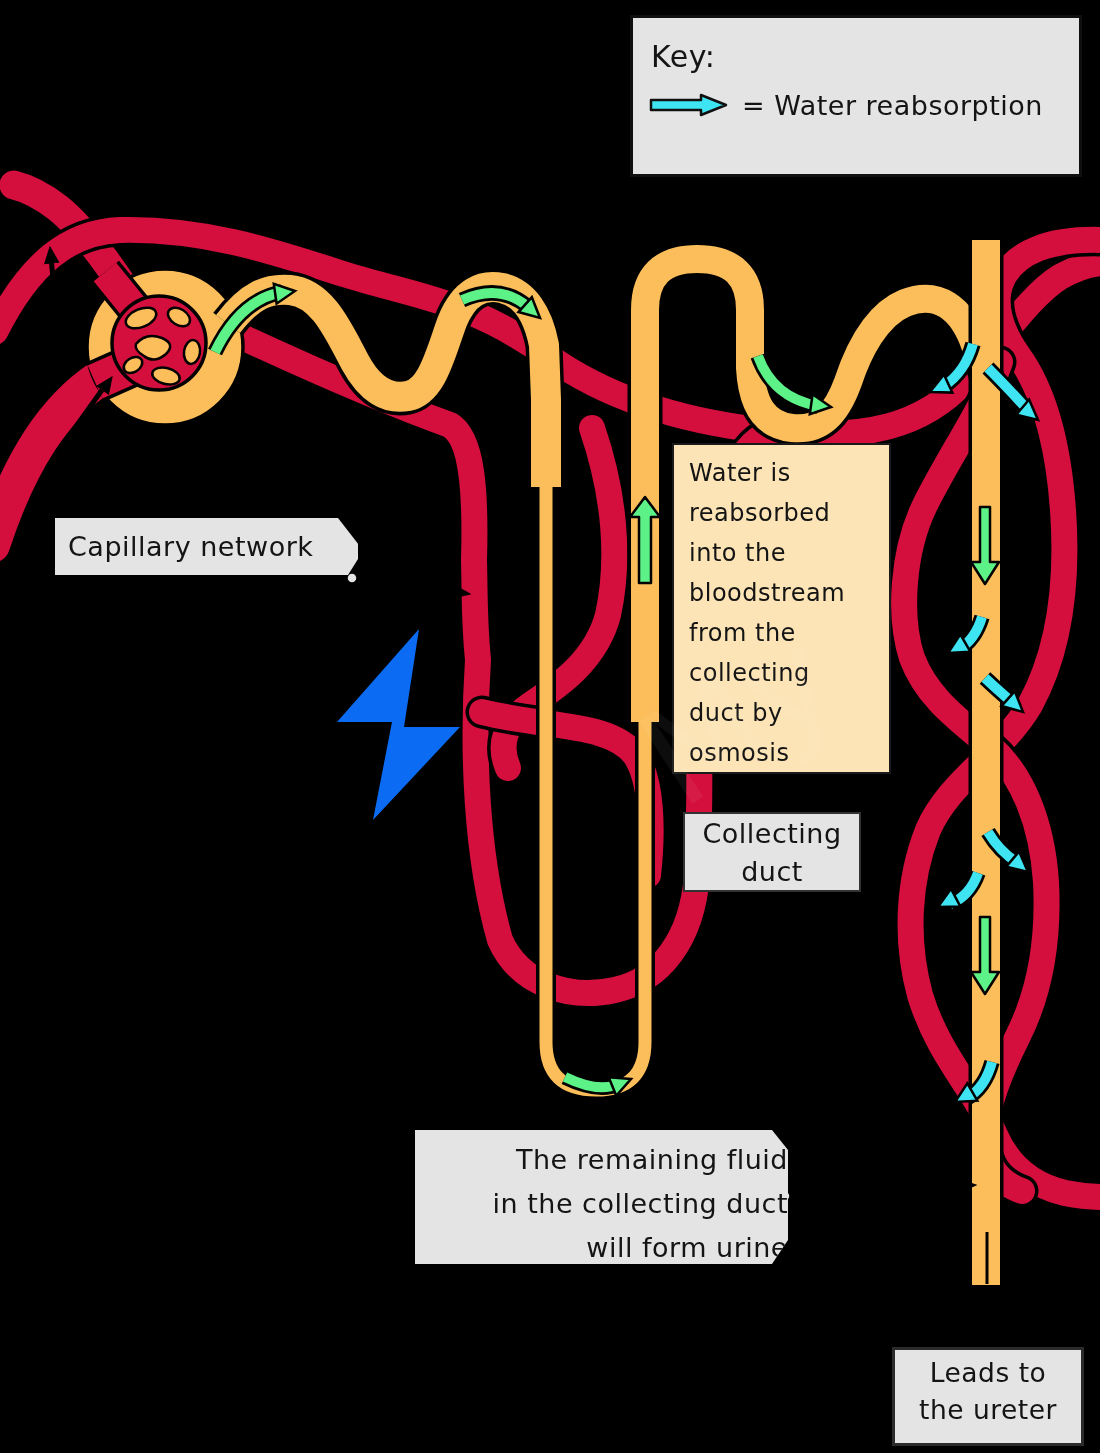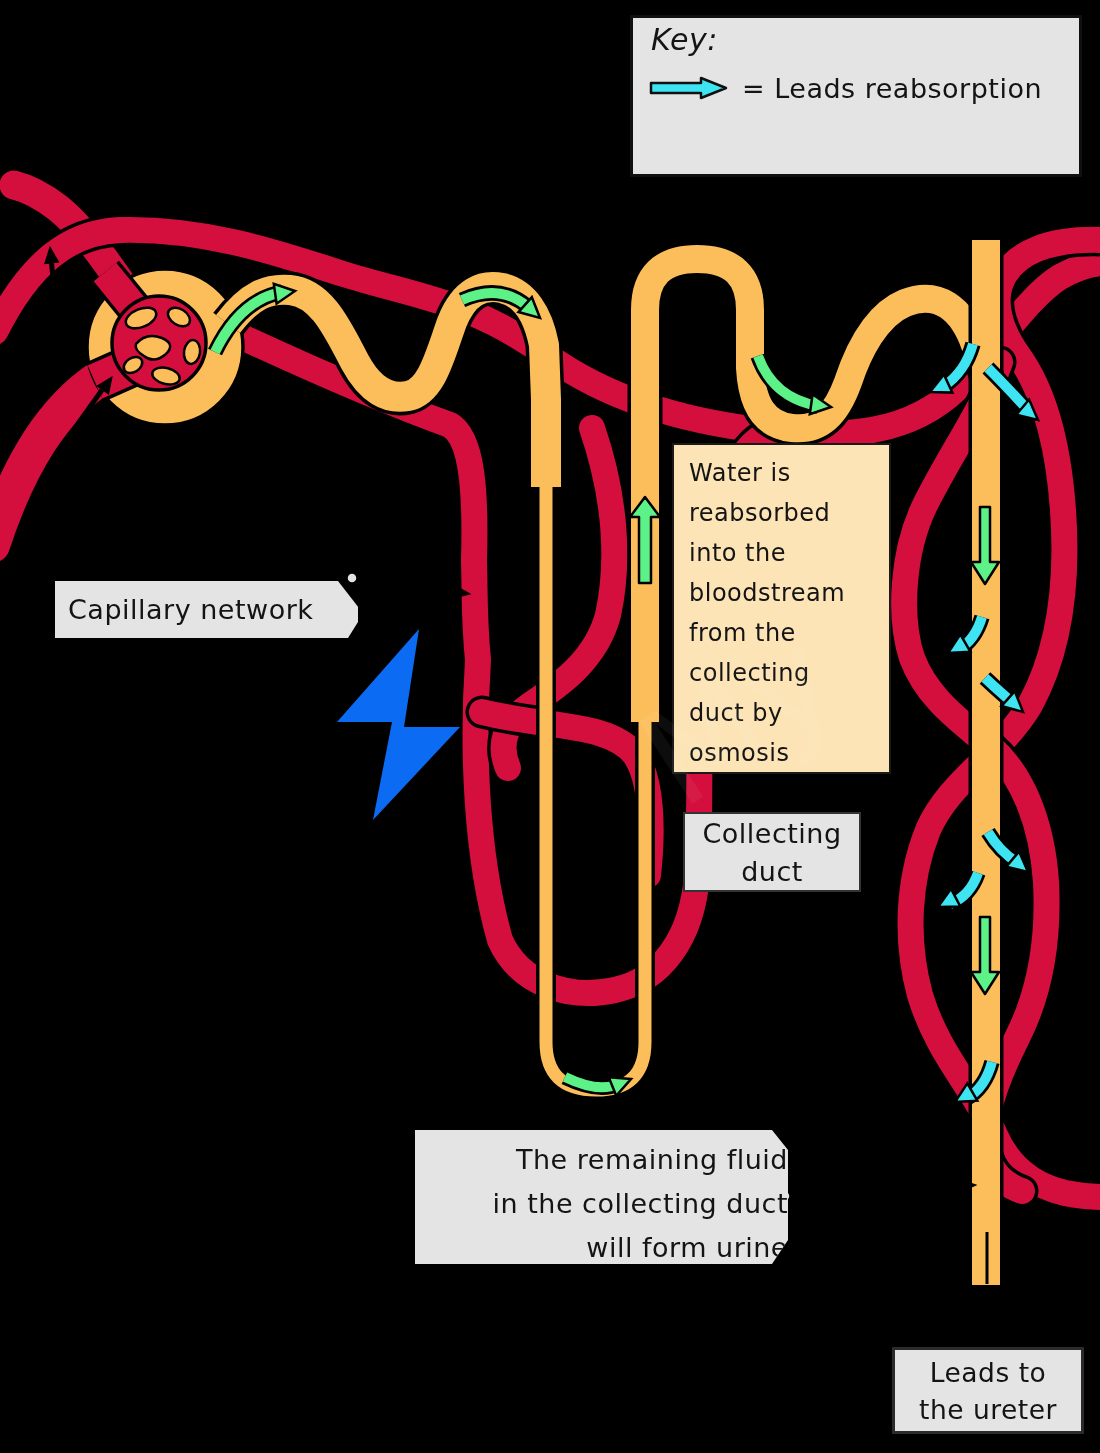--- a/index.html
+++ b/index.html
@@ -2,37 +2,37 @@
 <html><head>
 <meta charset="utf-8">
 <style>
   html,body{margin:0;padding:0;background:#000;}
   .stage{position:relative;width:1100px;height:1453px;background:#000;overflow:hidden;
          font-family:"DejaVu Sans",sans-serif;color:#111;}
   .stage svg.diagram{position:absolute;left:0;top:0;}
   .lbl{position:absolute;background:#e4e4e4;color:#141414;letter-spacing:.5px;}
   .key-box{left:630px;top:15px;width:452px;height:162px;border:3px solid #101010;
            box-sizing:border-box;padding:4px 0 0 16px;}
-  .key-title{font-size:30px;margin:0 0 6px 2px;font-style:italic;}
+  .key-title{font-size:30px;margin:17px 0 6px 2px;}
   .key-row{display:flex;align-items:center;gap:13px;height:50px;}
   .key-row svg{flex:0 0 auto;}
   .key-label{font-size:27px;}
-  .capillary-lbl{left:55px;top:581px;width:303px;height:57px;display:flex;align-items:center;
+  .capillary-lbl{left:55px;top:518px;width:303px;height:57px;display:flex;align-items:center;
       padding-left:13px;font-size:27px;box-sizing:border-box;
       clip-path:polygon(0 0, calc(100% - 20px) 0, 100% 45%, 100% 72%, calc(100% - 10px) 100%, 0 100%);}
   .water-note{left:672px;top:443px;width:219px;height:331px;background:#fce4b6;
       border:2px solid #1a1a1a;box-sizing:border-box;padding:8px 0 0 15px;
       font-size:24px;line-height:40px;white-space:pre-line;}
   .collecting-lbl{left:683px;top:812px;width:178px;height:80px;border:2px solid #333;
       box-sizing:border-box;text-align:center;font-size:27px;line-height:38px;
       padding-top:1px;white-space:pre-line;}
   .remaining-lbl{left:415px;top:1130px;width:373px;height:134px;box-sizing:border-box;
       padding:8px 0 0 19px;font-size:27px;line-height:44px;white-space:pre-line;
       clip-path:polygon(0 0, calc(100% - 16px) 0, 100% 20px, 100% calc(100% - 24px), calc(100% - 16px) 100%, 0 100%);text-align:right;}
-  .ureter-lbl{left:892px;top:1347px;width:192px;height:87px;border:3px solid #2b2b2b;
+  .ureter-lbl{left:892px;top:1347px;width:192px;height:99px;border:3px solid #2b2b2b;
       box-sizing:border-box;text-align:center;font-size:26.5px;line-height:37px;
       padding-top:4px;white-space:pre-line;}
   .watermark{position:absolute;left:640px;top:640px;font-size:135px;
       color:rgba(255,255,255,0.05);transform:rotate(-33deg);pointer-events:none;}
 </style>
 </head>
 <body>
 
 <div class="stage">
 
@@ -188,21 +188,21 @@
 
   <polygon points="419,629 337,722 392,722 373,820 460,727 404,727" fill="#0B6CF3"></polygon>
 </svg>
 
   <div class="lbl key-box">
     <div class="key-title">Key:</div>
     <div class="key-row">
       <svg width="80" height="24" viewBox="0 0 80 24">
         <polygon points="2,7 52,7 52,2 77,12 52,22 52,17 2,17" stroke="#101010" stroke-width="2.5" stroke-linejoin="round" fill="#3FE4F2"></polygon>
       </svg>
-      <span class="key-label">= Leads reabsorption</span>
+      <span class="key-label">= Water reabsorption</span>
     </div>
   </div>
 
   <div class="lbl capillary-lbl">Capillary network</div>
 
   <div class="lbl water-note">Water is
 reabsorbed
 into the
 bloodstream
 from the

